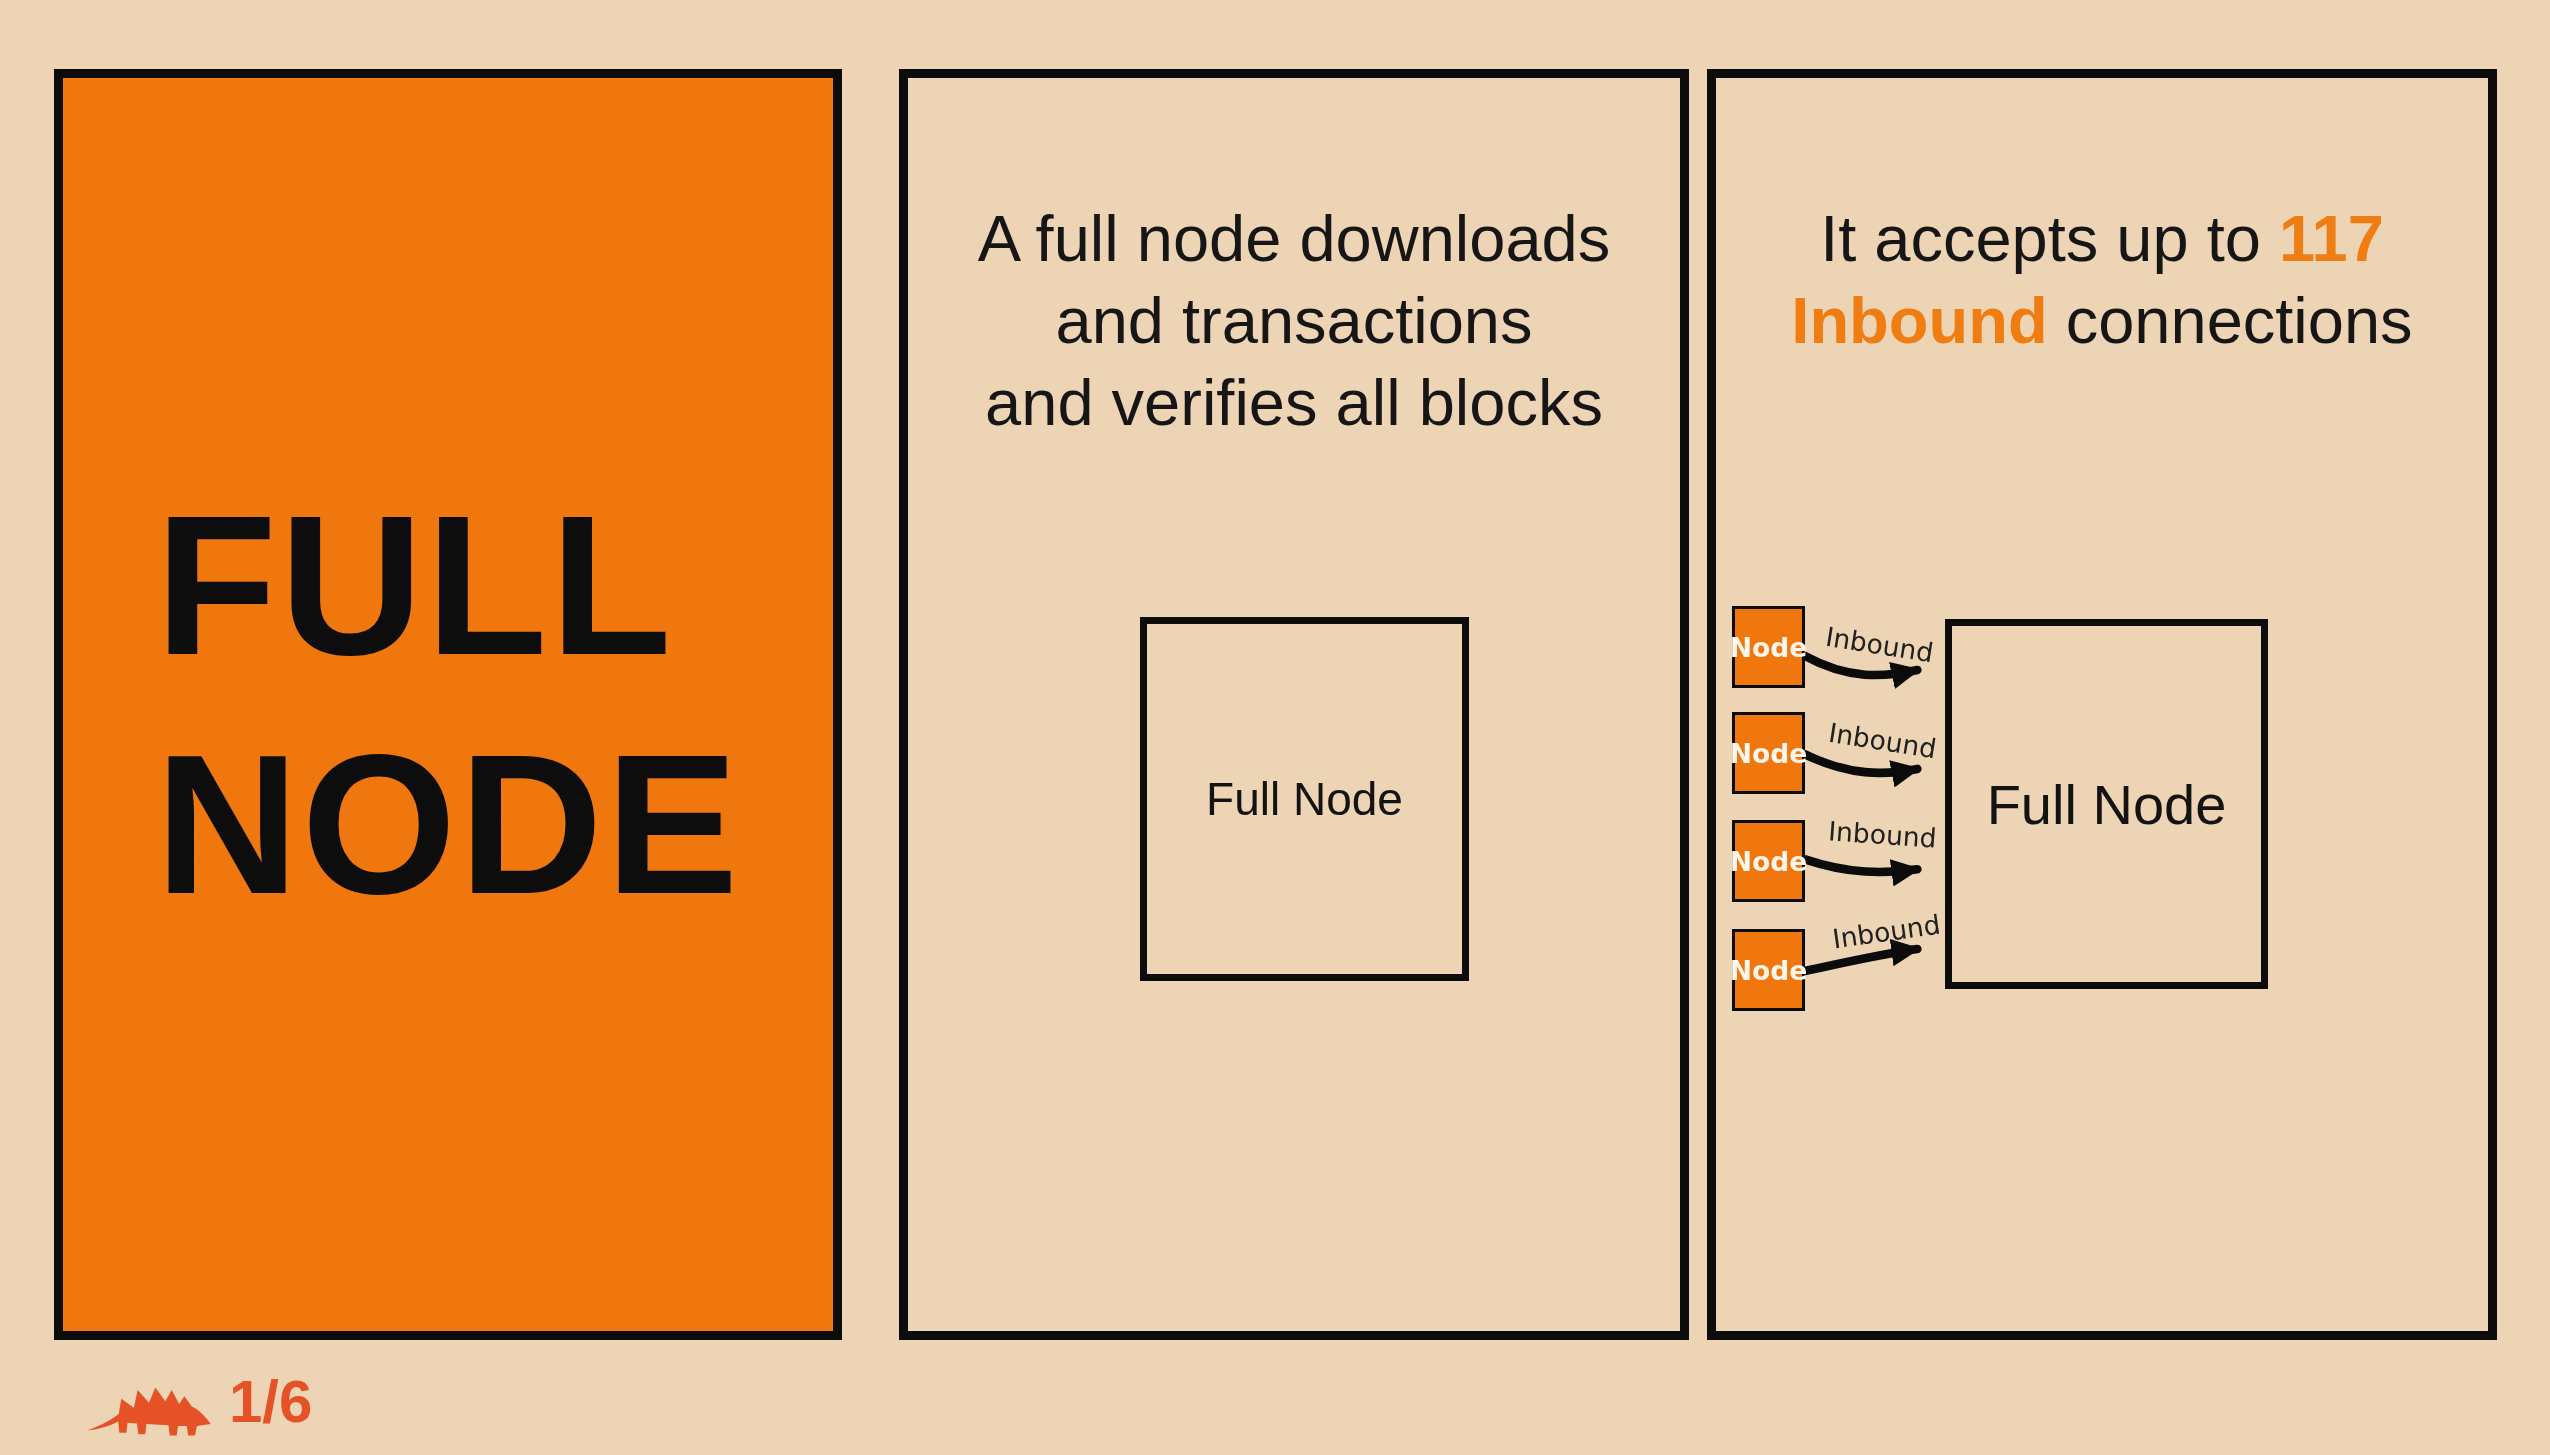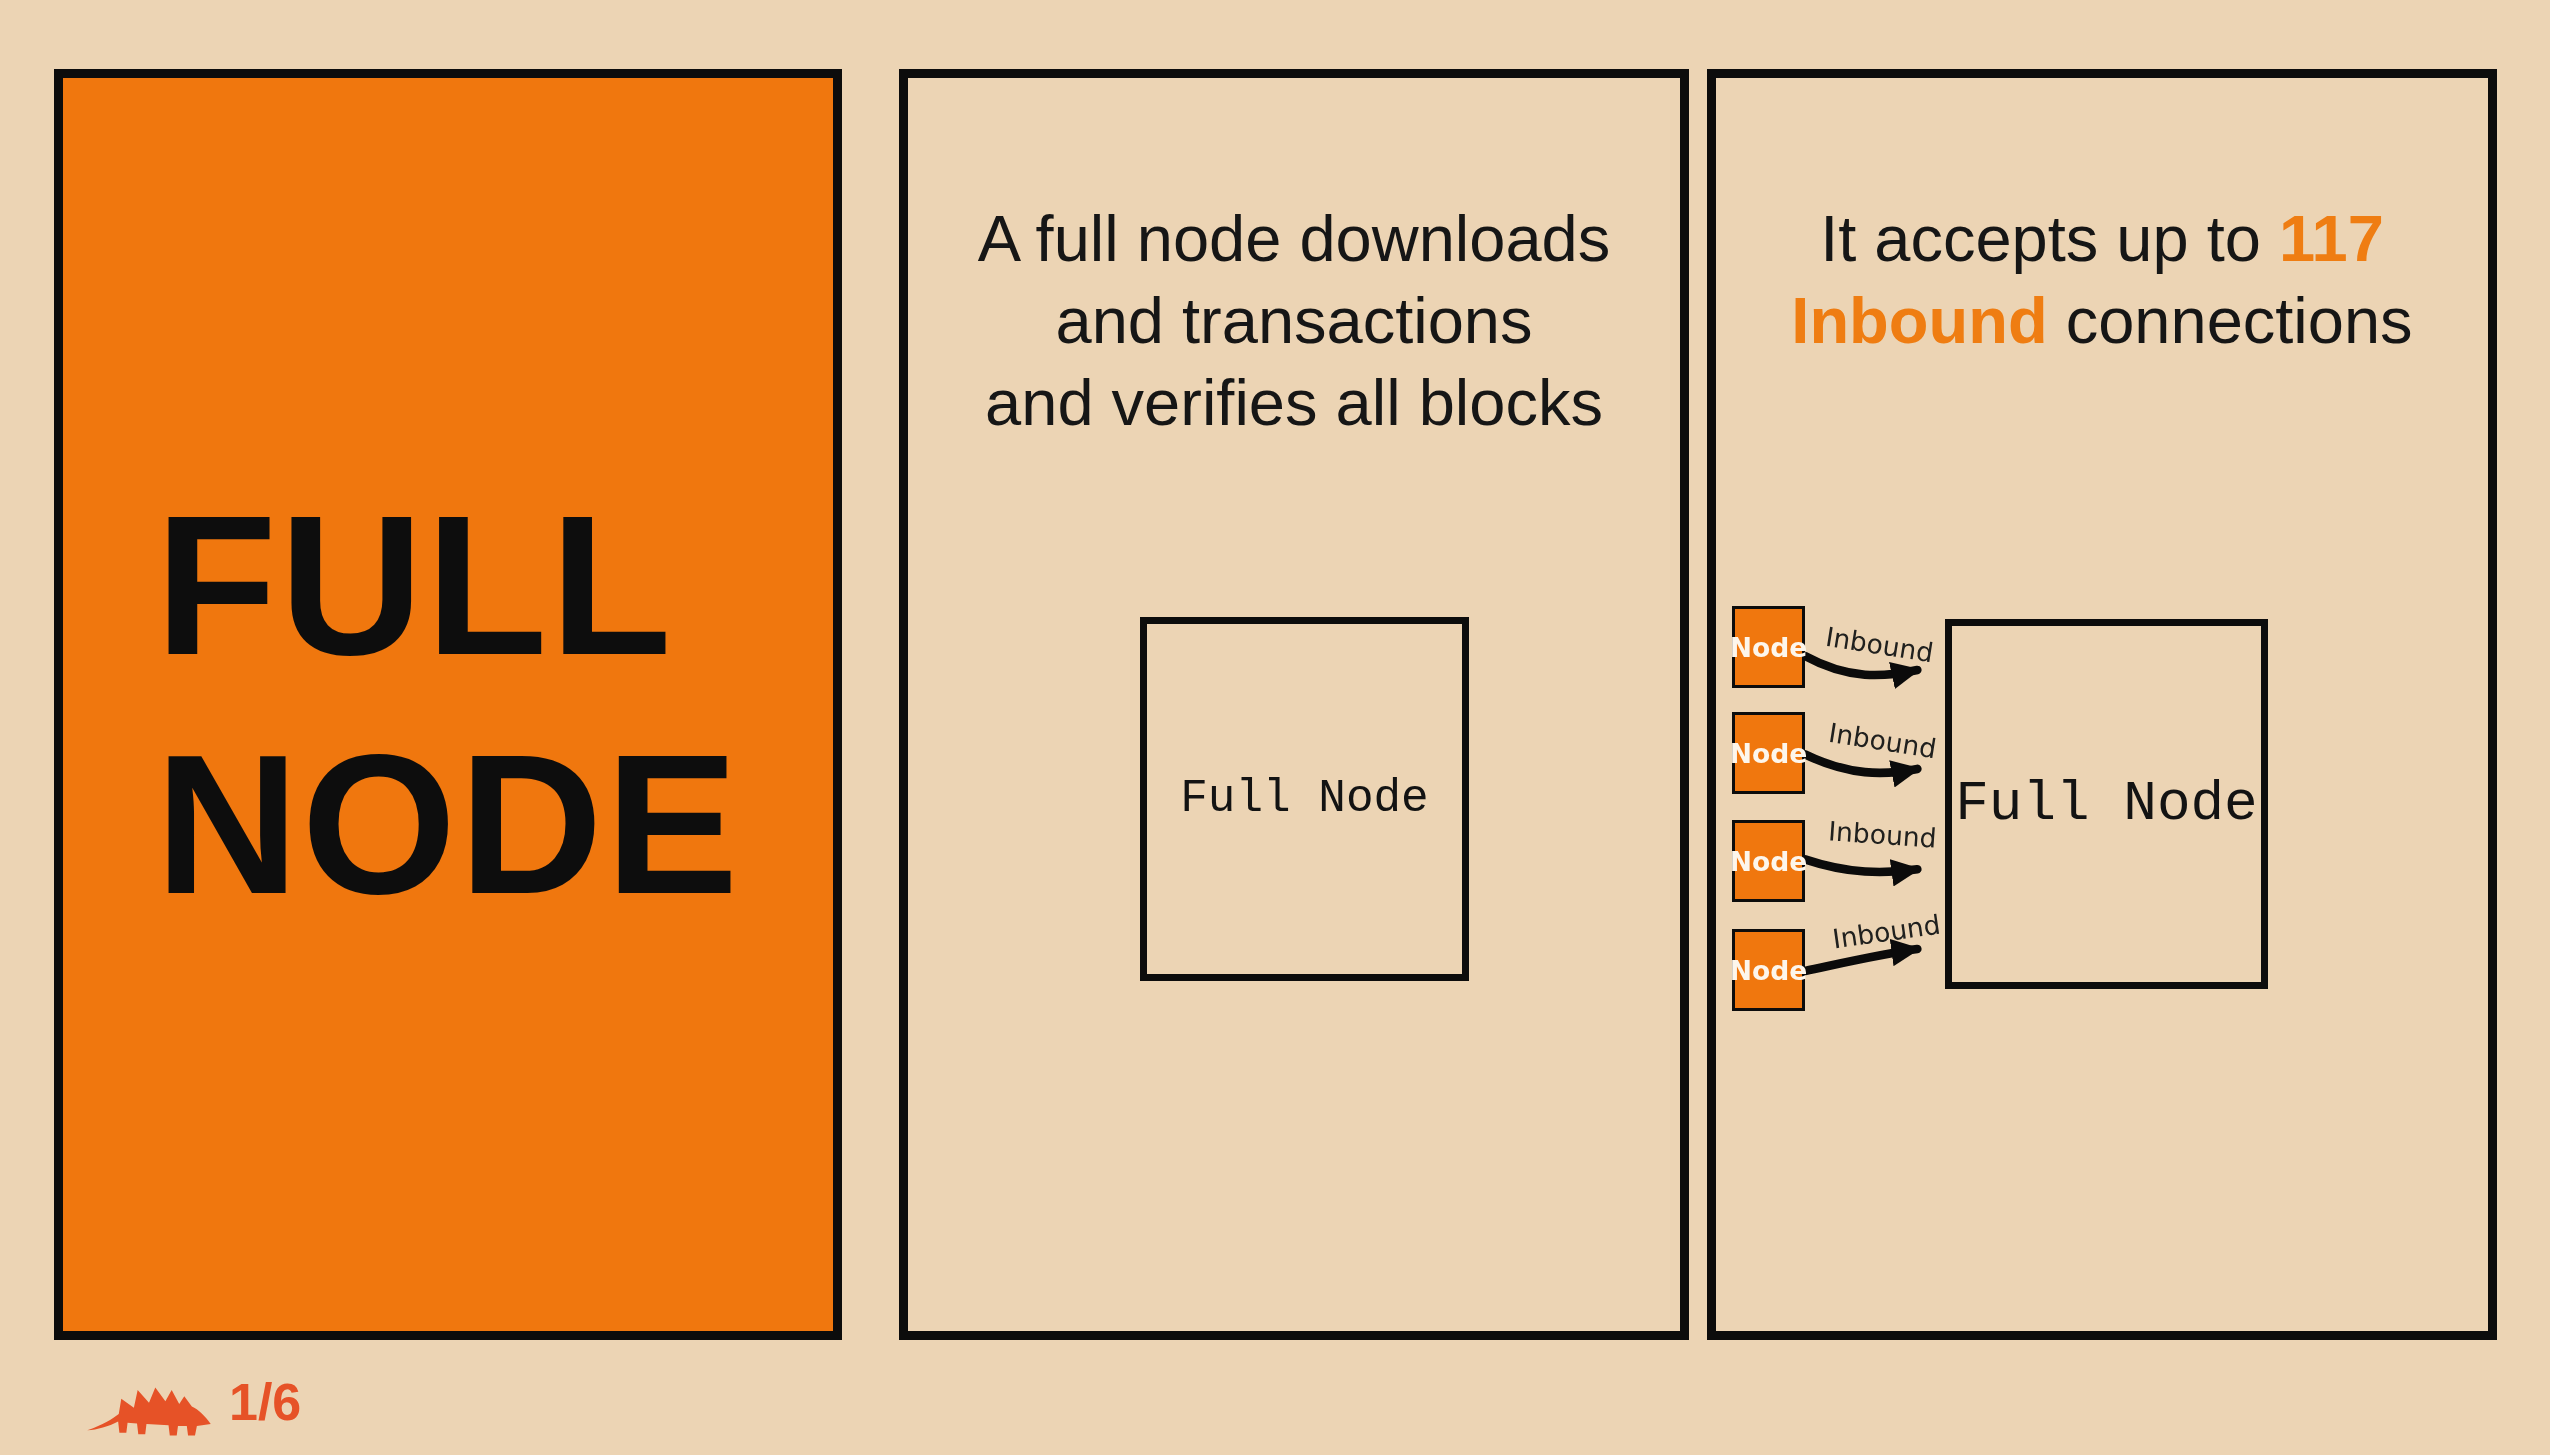--- a/index.html
+++ b/index.html
@@ -28,21 +28,21 @@
   .body-text{
     position:absolute;left:0;top:120px;width:100%;
     text-align:center;font-size:65px;line-height:1.26;color:#161616;
     font-weight:400;
   }
   .hl{color:#ef7d12;font-weight:700;margin-top:12px;}
 
   .inner-box{
     position:absolute;border:7.3px solid #0c0c0c;box-sizing:border-box;
     display:flex;align-items:center;justify-content:center;
-    font-family:Liberation Mono, monospace;color:#131313;
+    font-family:Liberation Sans, sans-serif;color:#131313;
   }
   .def-box{left:232px;top:539px;width:329px;height:364px;font-size:46px;}
   .conn-box{left:229px;top:541px;width:323px;height:370px;font-size:56px;}
 
   .node-box{
     position:absolute;left:16px;width:73px;height:82px;
     background:#f0770e;border:3.3px solid #0c0c0c;box-sizing:border-box;
     display:flex;align-items:center;justify-content:center;
     font-family:"DejaVu Sans", sans-serif;font-size:26.6px;font-weight:700;color:#fdf6ec;
   }
@@ -56,21 +56,21 @@
   .al-1{left:87px;top:551px;transform:rotate(9deg);}
   .al-2{left:90px;top:647px;transform:rotate(9deg);}
   .al-3{left:90px;top:741px;transform:rotate(4deg);}
   .al-4{left:94px;top:838px;transform:rotate(-8deg);}
 
   .arrows-svg{position:absolute;left:0;top:0;pointer-events:none;}
 
   .footer-logo{position:absolute;left:86px;top:1367px;width:126px;height:70px;}
   .page-indicator{
     position:absolute;left:229px;top:1369px;
-    font-size:52px;font-weight:700;color:#e65227;line-height:66px;
+    font-size:60px;font-weight:700;color:#e65227;line-height:66px;
   }
 </style>
 </head>
 <body>
 
 <div id="root">
 
   <div class="panel panel-title">
     <div class="big-title">
       <div>FULL</div>

